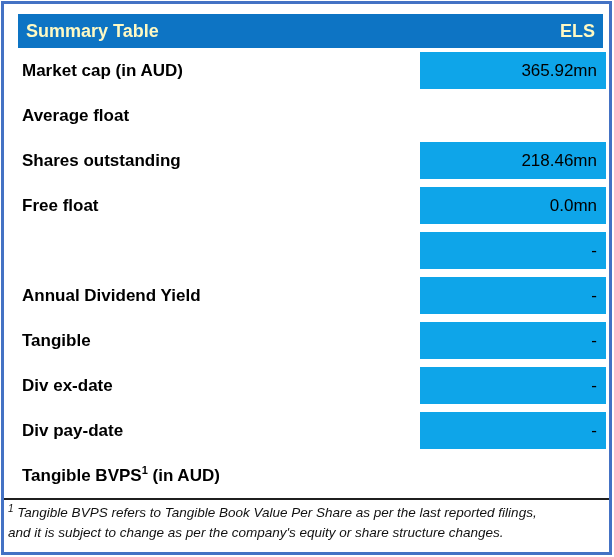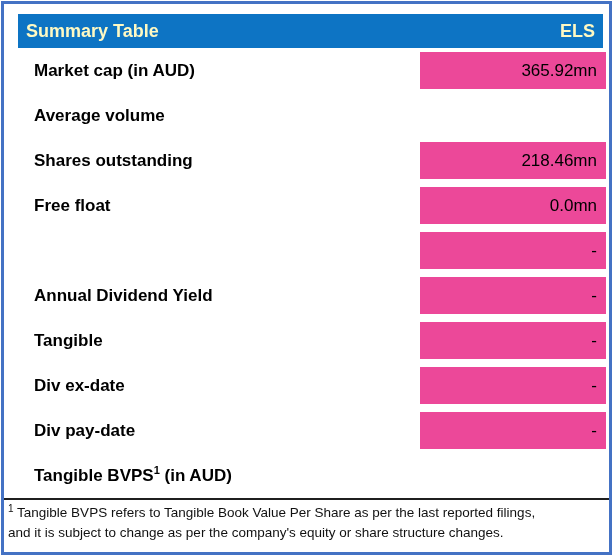--- a/index.html
+++ b/index.html
@@ -30,55 +30,55 @@
     font-weight: 700;
   }
   .rows {
     position: absolute;
     left: 0; right: 0; top: 44px;
   }
   .row {
     height: 45px;
     display: flex;
     align-items: center;
-    margin-left: 12px;
   }
   .row-label {
     padding-left: 18px;
     font-size: 17px;
     font-weight: 700;
     color: #000000;
     white-space: nowrap;
   }
   .row-label sup {
     font-size: 11px;
     line-height: 0;
   }
   .row-value {
     margin-left: auto;
     margin-right: 3px;
     width: 186px;
     height: 37px;
-    background: #ec4899;
+    background: #0ea5e9;
     display: flex;
     align-items: center;
     justify-content: flex-end;
     padding-right: 9px;
     font-size: 17px;
     color: #000000;
     white-space: nowrap;
   }
   .rule {
     position: absolute;
     left: 0; right: 0; top: 494px;
     border-top: 2px solid #1f1f1f;
   }
   .footnote {
     position: absolute;
     left: 4px; right: 2px; top: 499px;
+    font-style: italic;
     font-size: 13.5px;
     line-height: 20px;
     color: #111111;
   }
   .fn-line { white-space: nowrap; }
   .footnote sup { font-size: 10px; line-height: 0; }
 </style>
 </head>
 <body>
 
@@ -88,21 +88,21 @@
     <span>Summary Table</span>
     <span>ELS</span>
   </div>
 
   <div class="rows">
     <div class="row">
       <div class="row-label"><span>Market cap (in AUD)</span><sup></sup><span></span></div>
       <div class="row-value">365.92mn</div>
     </div>
     <div class="row">
-      <div class="row-label"><span>Average volume</span><sup></sup><span></span></div>
+      <div class="row-label"><span>Average float</span><sup></sup><span></span></div>
     </div>
     <div class="row">
       <div class="row-label"><span>Shares outstanding</span><sup></sup><span></span></div>
       <div class="row-value">218.46mn</div>
     </div>
     <div class="row">
       <div class="row-label"><span>Free float</span><sup></sup><span></span></div>
       <div class="row-value">0.0mn</div>
     </div>
     <div class="row">

